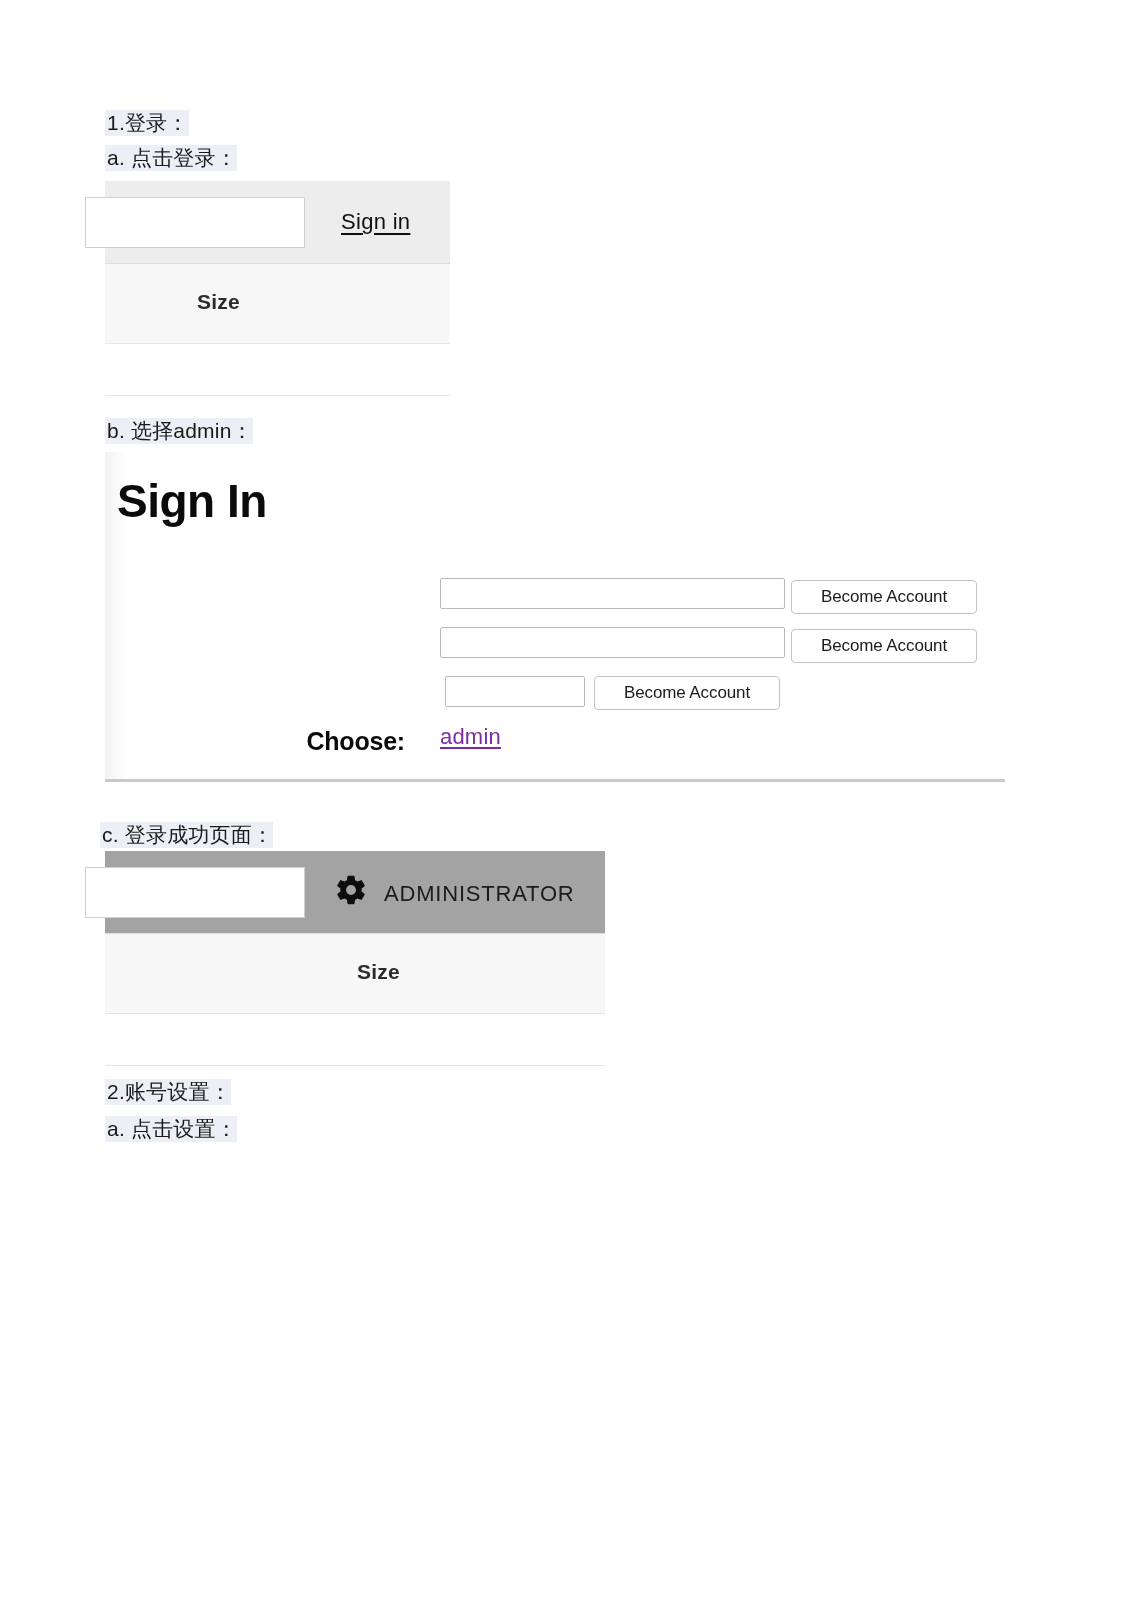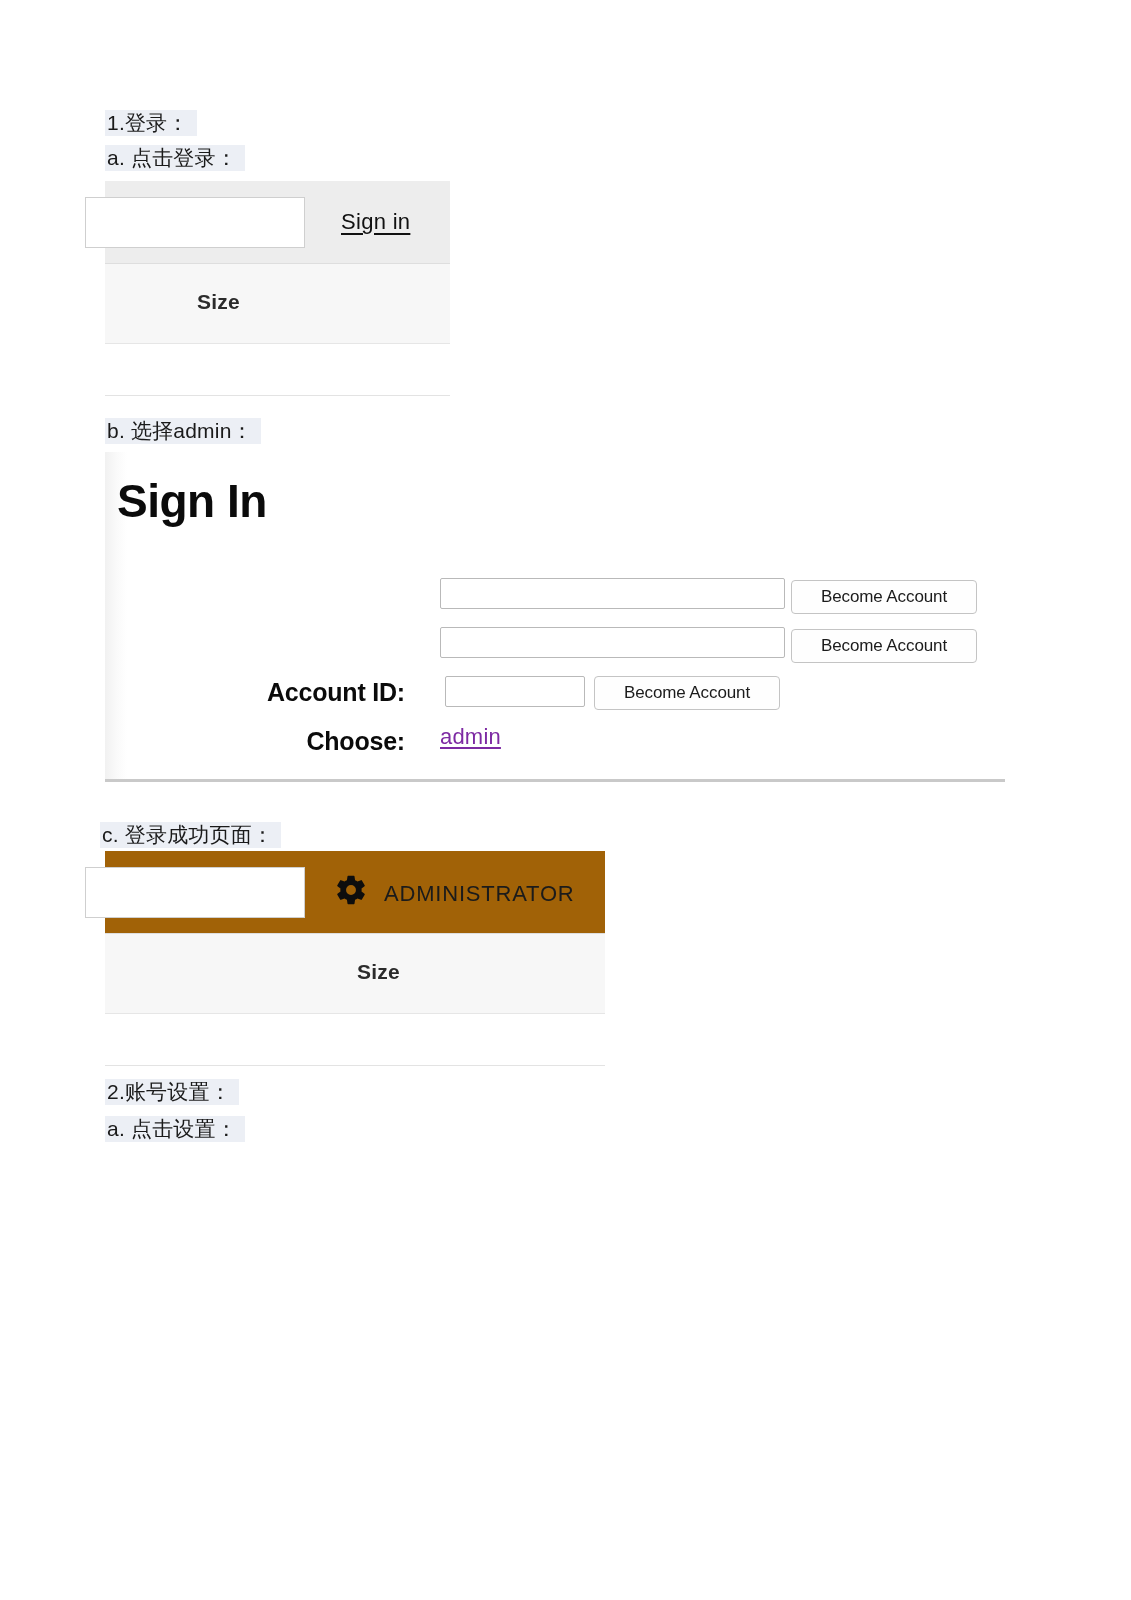--- a/index.html
+++ b/index.html
@@ -27,21 +27,21 @@
   .txt-line {
     position: absolute;
     white-space: nowrap;
     font-size: 21px;
     line-height: 30px;
     color: #1a1a1a;
     letter-spacing: 0.2px;
   }
   .hl {
     background: #eceff5;
-    padding: 1px 8px 2px 2px;
+    padding: 1px 0 2px 2px;
     box-decoration-break: clone;
   }
 
   
   .hrule {
     position: absolute;
     height: 1px;
     background: #e3e3e3;
   }
 
@@ -200,21 +200,21 @@
     top: 851px;
     width: 500px;
     height: 162px;
     background: #ffffff;
   }
   .shot3 .bar-top {
     position: absolute;
     left: 0; top: 0;
     width: 500px;
     height: 82px;
-    background: #a16207;
+    background: #a3a3a3;
     border-bottom: 1px solid #dedede;
   }
   .shot3 .field {
     position: absolute;
     left: -20px;
     top: 16px;
     width: 220px;
     height: 51px;
     background: #ffffff;
     border: 1px solid #cfcfcf;
@@ -284,23 +284,20 @@
 
   <div class="shot2">
     <div class="title">Sign In</div>
 
     <div class="finput in-username" title=""></div>
     <div class="fbtn bt-username">Become Account</div>
 
     <div class="finput in-email" title=""></div>
     <div class="fbtn bt-email">Become Account</div>
 
-    <div class="frow row-account">
-      <span class="flabel">Account ID:</span>
-    </div>
     <div class="finput in-account" title=""></div>
     <div class="fbtn bt-account">Become Account</div>
 
     <div class="frow row-choose">
       <span class="flabel">Choose:</span>
     </div>
     <div class="choose-link">admin</div>
   </div>
 
   <div class="txt-line" style="left:100px; top:820px;">

